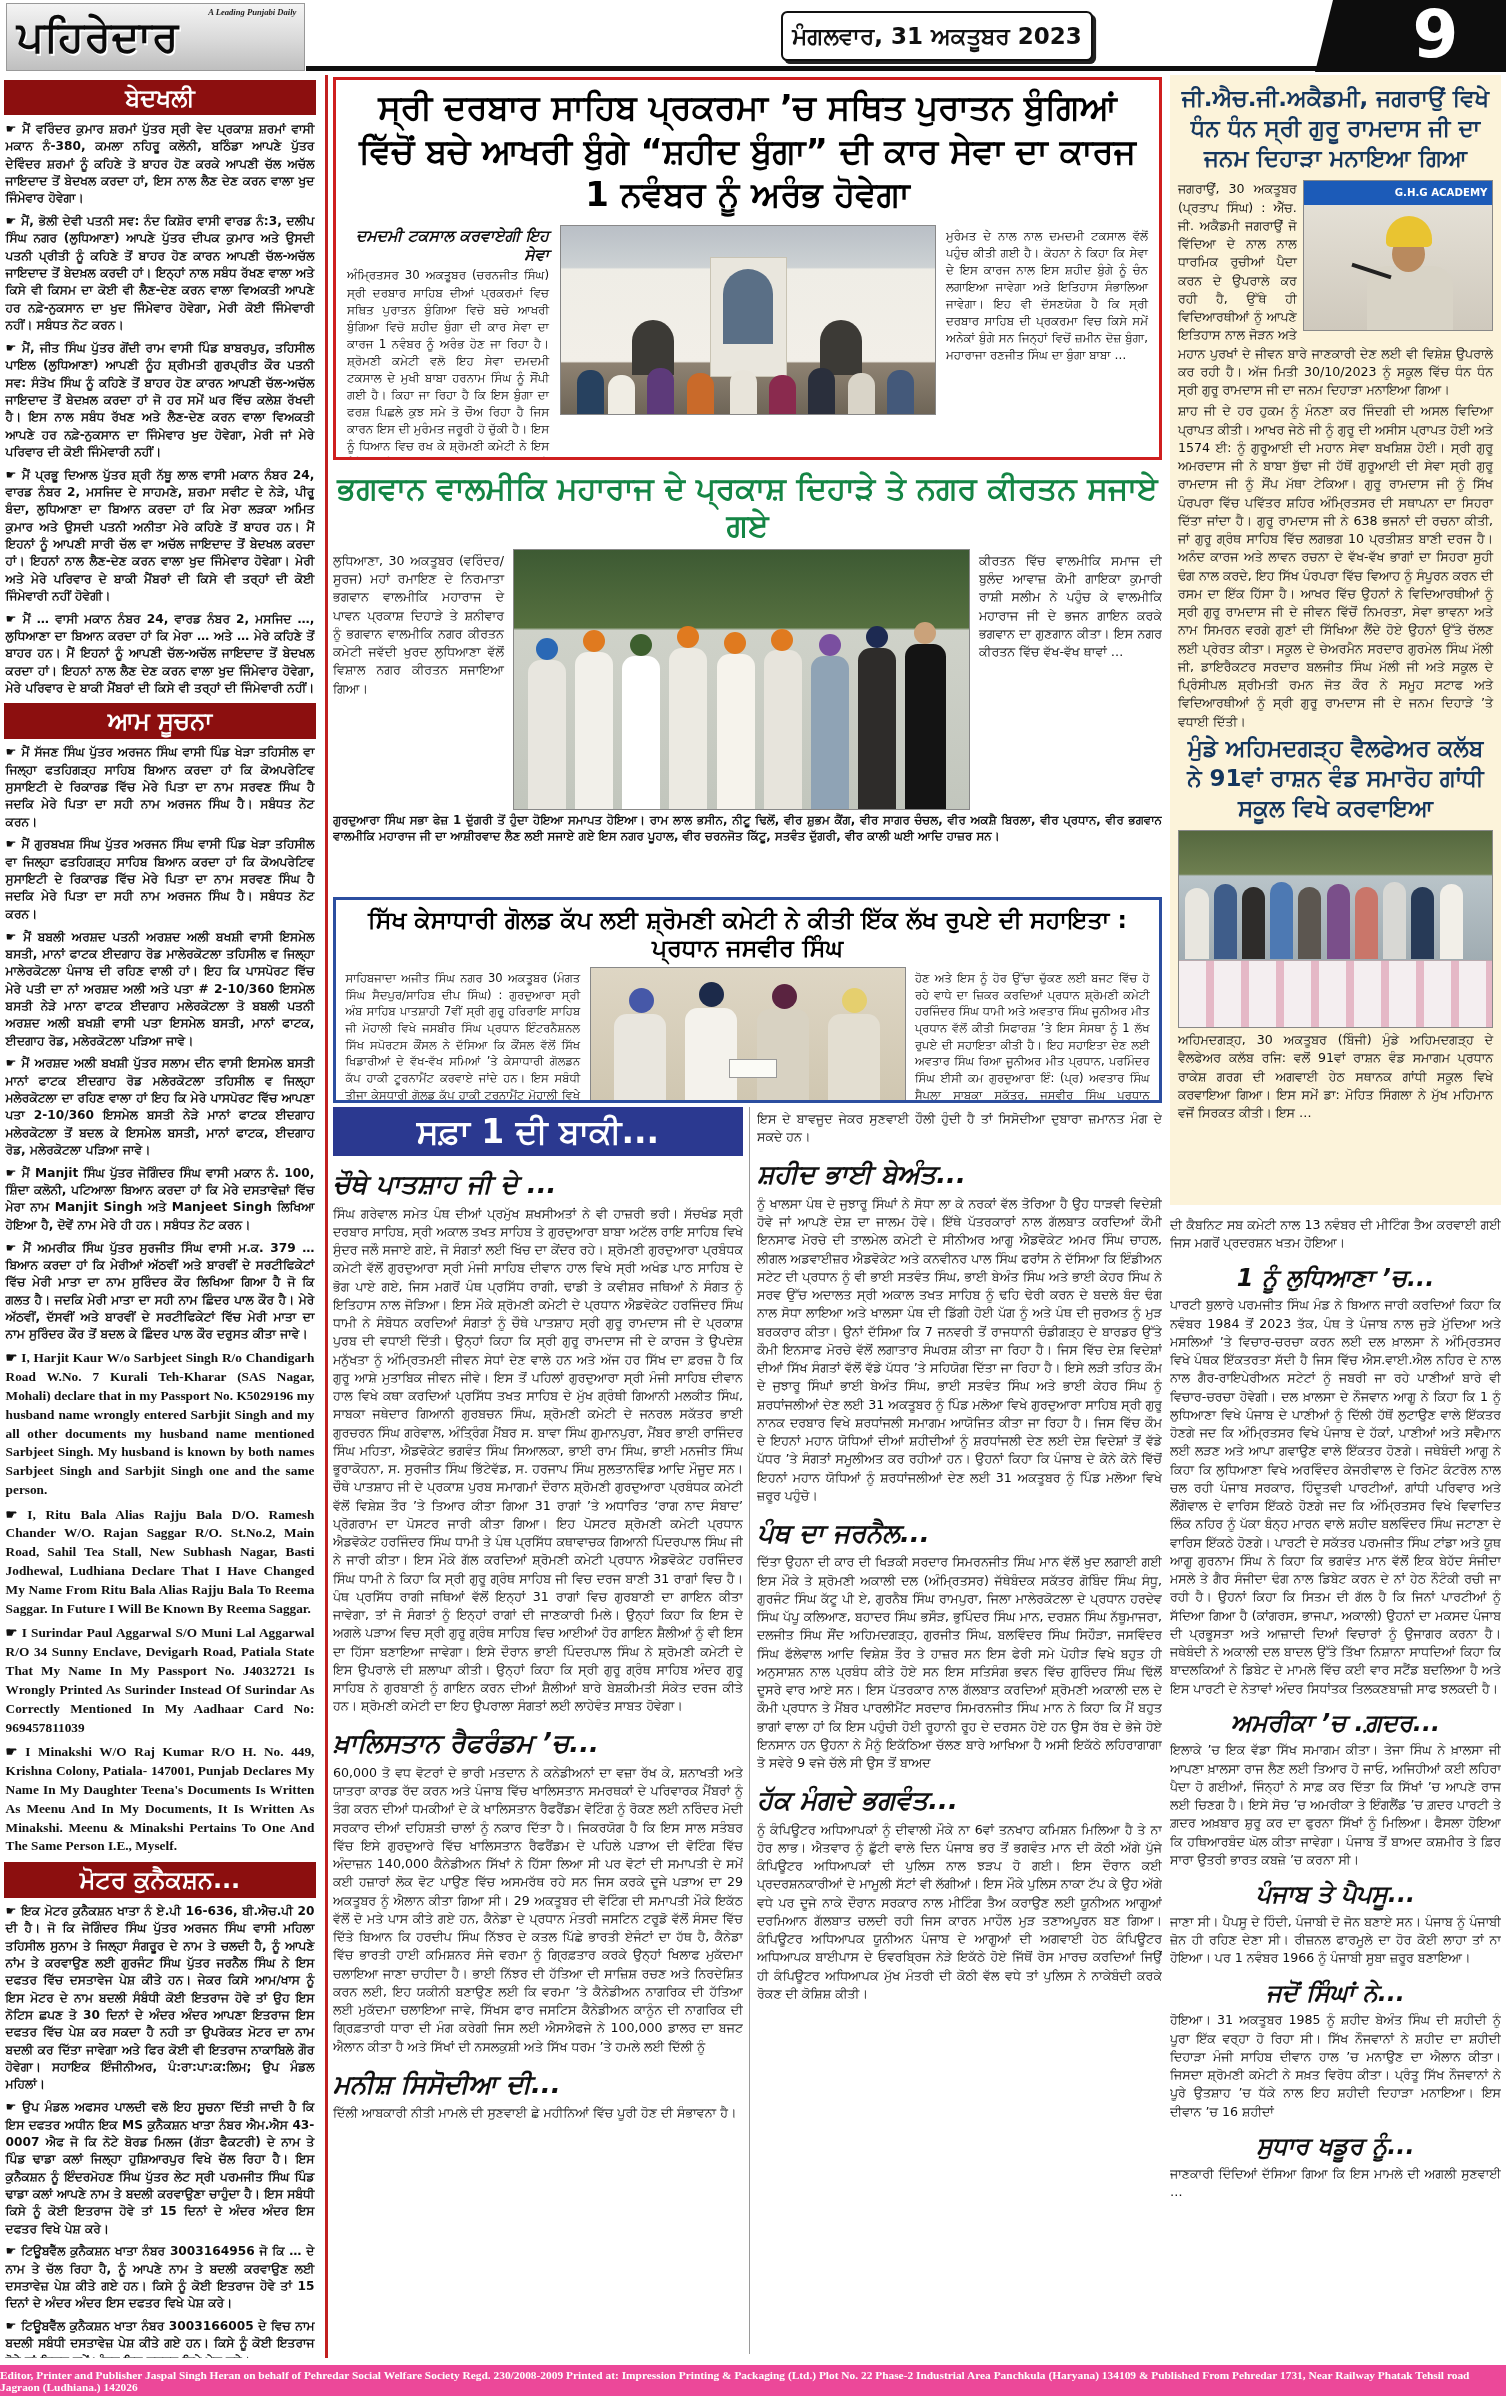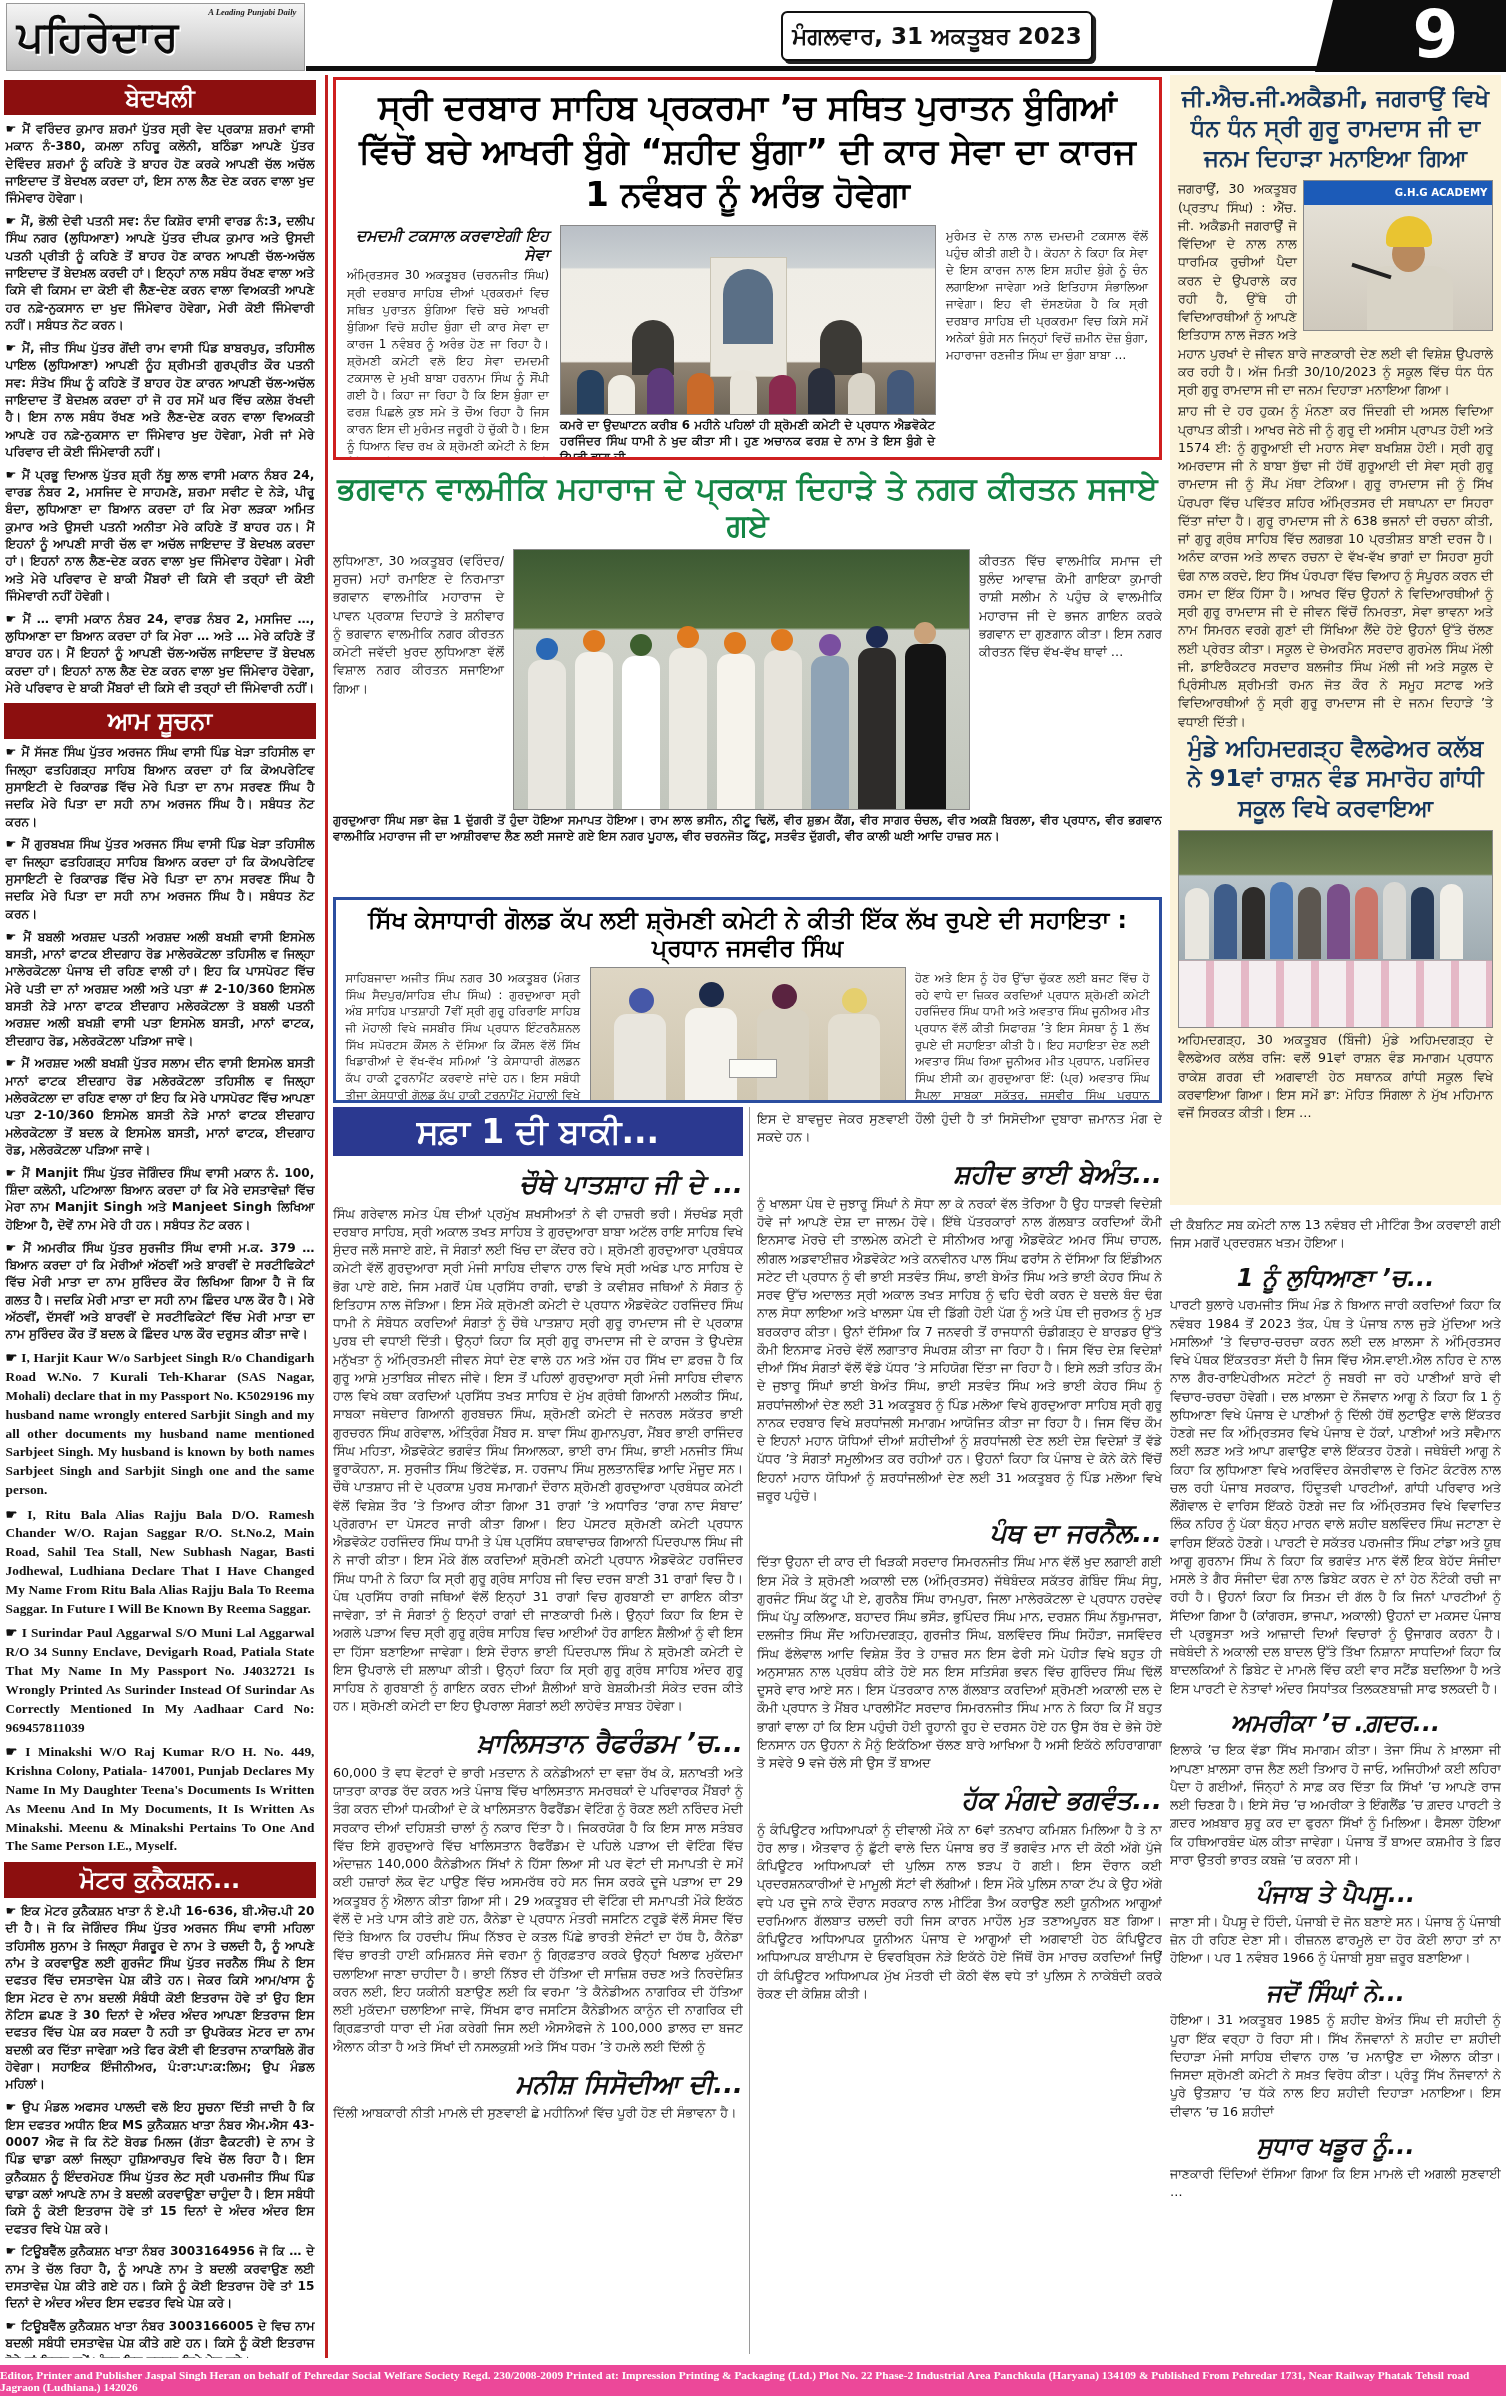--- a/index.html
+++ b/index.html
@@ -52,21 +52,21 @@
            border:3.1px solid #2b4ea0;box-sizing:border-box;padding:4.7px 9.4px;overflow:hidden;}
   .bluehead{font-size:23.6px;font-weight:800;text-align:center;margin:1.6px 0 4.7px;color:#000;}
   .grow{display:flex;gap:9.4px;}
   
   .continued{position:absolute;left:333px;top:1107px;width:829px;height:1247px;overflow:hidden;}
   .colA{position:absolute;left:0;top:0;width:410px;height:1247px;overflow:hidden;}
   .colB{position:absolute;left:424px;top:0;width:405px;height:1247px;overflow:hidden;}
   .coldiv{position:absolute;left:416px;top:0;width:0.8px;height:1247px;background:#9a9a9a;}
   .banner{background:#2b3990;color:#fff;font-size:33px;font-weight:800;text-align:center;
           padding:4.7px 0;margin-bottom:4.7px;}
-  .cont-head{font-size:26px;font-weight:800;font-style:italic;text-align:right;margin:12.6px 0 4.7px;}
+  .cont-head{font-size:26px;font-weight:800;font-style:italic;text-align:left;margin:12.6px 0 4.7px;}
   
   .rightcol{position:absolute;left:1170px;top:75px;width:331px;height:1130px;
             background:#fcf3da;padding:6.3px 7.9px;box-sizing:border-box;overflow:hidden;}
   .navyhead{color:#14365e;font-size:23px;font-weight:800;text-align:center;line-height:1.3;margin:3.1px 0 6.3px;}
   .rightlow{position:absolute;left:1170px;top:1213px;width:331px;height:1142px;overflow:hidden;}
   .cont-head2{font-size:24px;font-weight:800;font-style:italic;text-align:center;margin:11px 0 4.7px;}
   
   .footer{position:absolute;left:0;top:2365px;width:1506px;height:31px;background:#ec4899;
           display:flex;align-items:center;justify-content:center;}
   .footer span{color:#fff;font-size:11.4px;font-family:"Liberation Serif",serif;font-weight:bold;}
@@ -132,21 +132,20 @@
           <div class="pp" style="left:15.7px;width:27px;height:44px;background:#27415f;"></div>
           <div class="pp" style="left:47px;width:27px;height:39px;background:#f0ede4;"></div>
           <div class="pp" style="left:86px;width:27px;height:46px;background:#5d3a7a;"></div>
           <div class="pp" style="left:126px;width:27px;height:41px;background:#c96a2a;"></div>
           <div class="pp" style="left:169px;width:27px;height:44px;background:#e8e4da;"></div>
           <div class="pp" style="left:208px;width:27px;height:39px;background:#8a2a4e;"></div>
           <div class="pp" style="left:247px;width:27px;height:46px;background:#2a2f3c;"></div>
           <div class="pp" style="left:287px;width:27px;height:41px;background:#d9d4c8;"></div>
           <div class="pp" style="left:326px;width:27px;height:44px;background:#44597a;"></div>
         </div>
-        <p class="caption">ਕਮਰੇ ਦਾ ਉਦਘਾਟਨ ਕਰੀਬ 6 ਮਹੀਨੇ ਪਹਿਲਾਂ ਹੀ ਸ਼੍ਰੋਮਣੀ ਕਮੇਟੀ ਦੇ ਪ੍ਰਧਾਨ ਐਡਵੋਕੇਟ ਹਰਜਿੰਦਰ ਸਿੰਘ ਧਾਮੀ ਨੇ ਖੁਦ ਕੀਤਾ ਸੀ। ਹੁਣ ਅਚਾਨਕ ਫਰਸ਼ ਦੇ ਨਾਮ ਤੇ ਇਸ ਬੁੰਗੇ ਦੇ ਉਪਰੀ ਭਾਗ ਦੀ …</p>
       </div>
       <div class="mcol">
         <p class="bodytext" style="font-size:11.8px;">ਮੁਰੰਮਤ ਦੇ ਨਾਲ ਨਾਲ ਦਮਦਮੀ ਟਕਸਾਲ ਵੱਲੋਂ ਪਹੁੰਚ ਕੀਤੀ ਗਈ ਹੈ। ਕੋਹਨਾ ਨੇ ਕਿਹਾ ਕਿ ਸੇਵਾ ਦੇ ਇਸ ਕਾਰਜ ਨਾਲ ਇਸ ਸ਼ਹੀਦ ਬੁੰਗੇ ਨੂੰ ਚੰਨ ਲਗਾਇਆ ਜਾਵੇਗਾ ਅਤੇ ਇਤਿਹਾਸ ਸੰਭਾਲਿਆ ਜਾਵੇਗਾ। ਇਹ ਵੀ ਦੱਸਣਯੋਗ ਹੈ ਕਿ ਸ੍ਰੀ ਦਰਬਾਰ ਸਾਹਿਬ ਦੀ ਪ੍ਰਕਰਮਾ ਵਿਚ ਕਿਸੇ ਸਮੇਂ ਅਨੇਕਾਂ ਬੁੰਗੇ ਸਨ ਜਿਨ੍ਹਾਂ ਵਿਚੋਂ ਜ਼ਮੀਨ ਦੋਜ਼ ਬੁੰਗਾ, ਮਹਾਰਾਜਾ ਰਣਜੀਤ ਸਿੰਘ ਦਾ ਬੁੰਗਾ ਬਾਬਾ …</p>
       </div>
     </div>
   </div>
 
   <div class="valmiki">
     <div class="greenhead">ਭਗਵਾਨ ਵਾਲਮੀਕਿ ਮਹਾਰਾਜ ਦੇ ਪ੍ਰਕਾਸ਼ ਦਿਹਾੜੇ ਤੇ ਨਗਰ ਕੀਰਤਨ ਸਜਾਏ ਗਏ</div>
     <div class="vrow">

